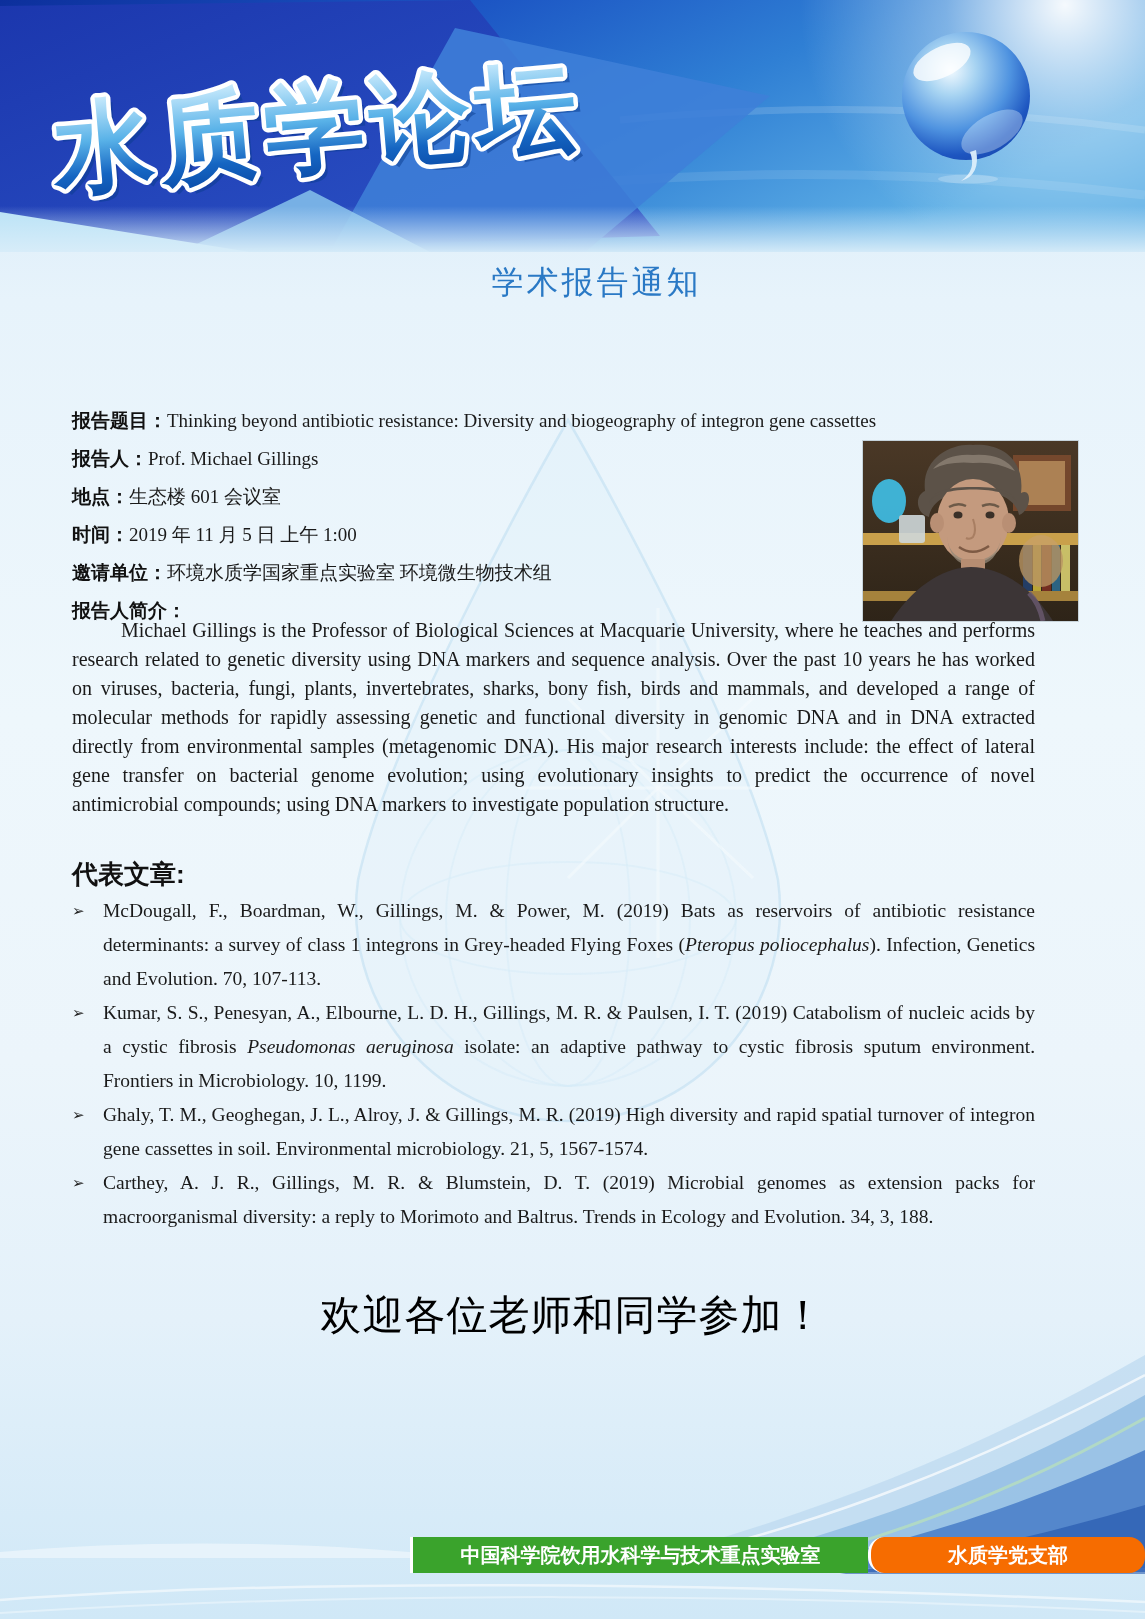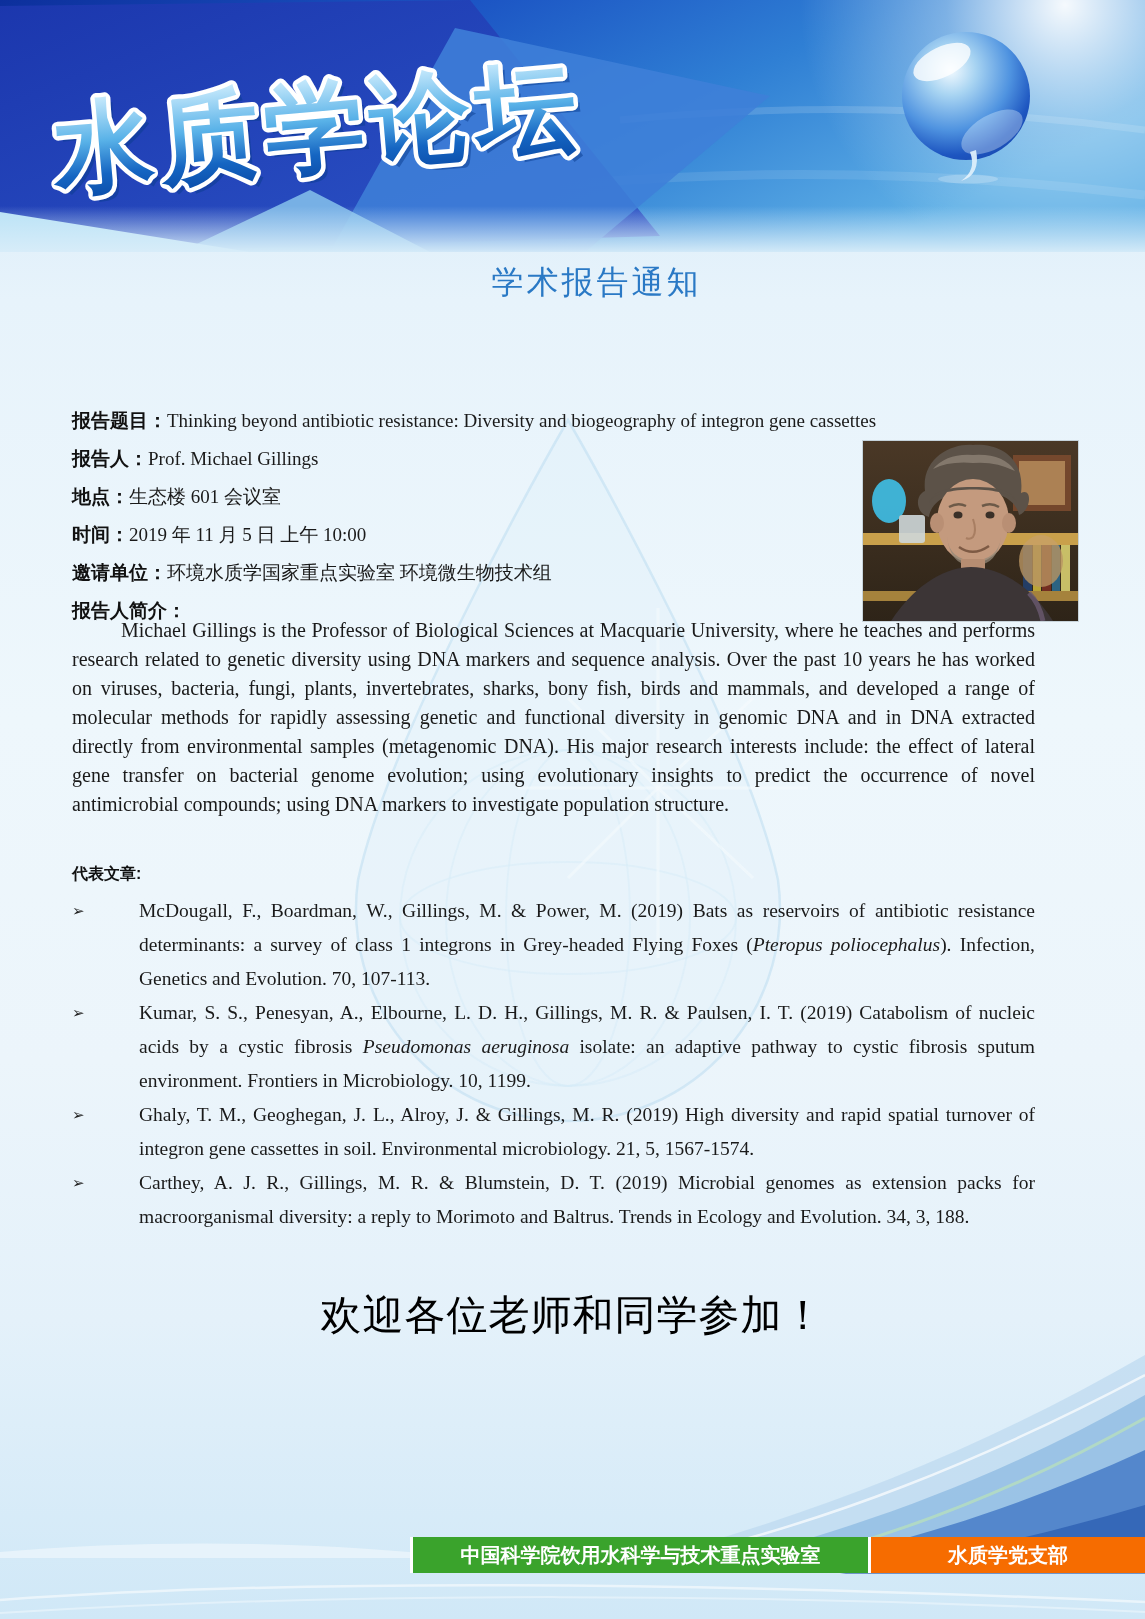--- a/index.html
+++ b/index.html
@@ -19,41 +19,41 @@
   .info-line{line-height:38px;font-size:19px;white-space:nowrap;}
   .info-label{font-family:"Liberation Sans",sans-serif;font-weight:bold;color:#111;}
   .info-value{font-family:"Liberation Serif",serif;color:#1a1a1a;}
   .photo{position:absolute;left:863px;top:441px;width:215px;height:180px;box-shadow:0 0 0 1px rgba(90,110,120,.25);}
   .bio{
     position:absolute;left:72px;top:616px;width:963px;
     font-size:20px;line-height:29px;text-align:justify;text-indent:49px;
   }
   .pubs-heading{
     position:absolute;left:72px;top:860px;
-    font-family:"Liberation Sans",sans-serif;font-weight:bold;font-size:16px;line-height:28px;color:#111;
+    font-family:"Liberation Sans",sans-serif;font-weight:bold;font-size:26px;line-height:28px;color:#111;
   }
   .pubs{position:absolute;left:72px;top:894px;width:963px;}
   .pub{display:flex;font-size:19.5px;line-height:34px;}
   .pub-bullet{flex:none;width:31px;color:#222;font-family:"DejaVu Sans",sans-serif;font-size:15px;line-height:34px;}
-  .pub-text{flex:1;text-align:justify;margin-left:36px;}
+  .pub-text{flex:1;text-align:justify;}
   .pub-text .it{font-style:italic;}
   .welcome{
     position:absolute;left:0;top:1288px;width:1145px;text-align:center;
     font-size:41px;letter-spacing:1px;color:#000;
   }
   .bottom-art{position:absolute;left:0;top:1300px;width:1145px;height:319px;pointer-events:none;}
   .footer{position:absolute;left:0;top:1537px;width:1145px;height:36px;}
   .footer-bar{
     position:absolute;top:0;height:36px;box-sizing:border-box;
     font-family:"Liberation Sans",sans-serif;font-weight:bold;font-size:20px;line-height:36px;
     color:#ffffff;text-align:center;
   }
   .footer-bar.b1{left:0;width:410px;background:#1252b0;}
   .footer-bar.b2{left:410px;width:458px;background:#3aa32c;border-left:3px solid #ffffff;text-align:center;}
-  .footer-bar.b3{left:868px;width:277px;background:#f66c00;border-left:3px solid #ffffff;}
+  .footer-bar.b3{left:868px;width:277px;background:#f66c00;border-left:3px solid #ffffff;border-radius:16px;}
 </style>
 </head>
 <body>
 
 <div class="poster">
 
   <div class="header">
     <svg width="1145" height="252" viewBox="0 0 1145 252">
       <defs>
         <linearGradient id="oceanG" x1="0" y1="0" x2="1" y2="0.45">
@@ -141,21 +141,21 @@
     <div class="info-line">
       <span class="info-label">报告题目：</span><span class="info-value">Thinking beyond antibiotic resistance: Diversity and biogeography of integron gene cassettes</span>
     </div>
     <div class="info-line">
       <span class="info-label">报告人：</span><span class="info-value">Prof. Michael Gillings</span>
     </div>
     <div class="info-line">
       <span class="info-label">地点：</span><span class="info-value">生态楼 601 会议室</span>
     </div>
     <div class="info-line">
-      <span class="info-label">时间：</span><span class="info-value">2019 年 11 月 5 日  上午 10:00</span>
+      <span class="info-label">时间：</span><span class="info-value">2019 年 11 月 5 日  上午 1:00</span>
     </div>
     <div class="info-line">
       <span class="info-label">邀请单位：</span><span class="info-value">环境水质学国家重点实验室  环境微生物技术组</span>
     </div>
     <div class="info-line">
       <span class="info-label">报告人简介：</span><span class="info-value"></span>
     </div>
   </div>
 
   <svg class="photo" viewBox="0 0 215 180" preserveAspectRatio="none">

